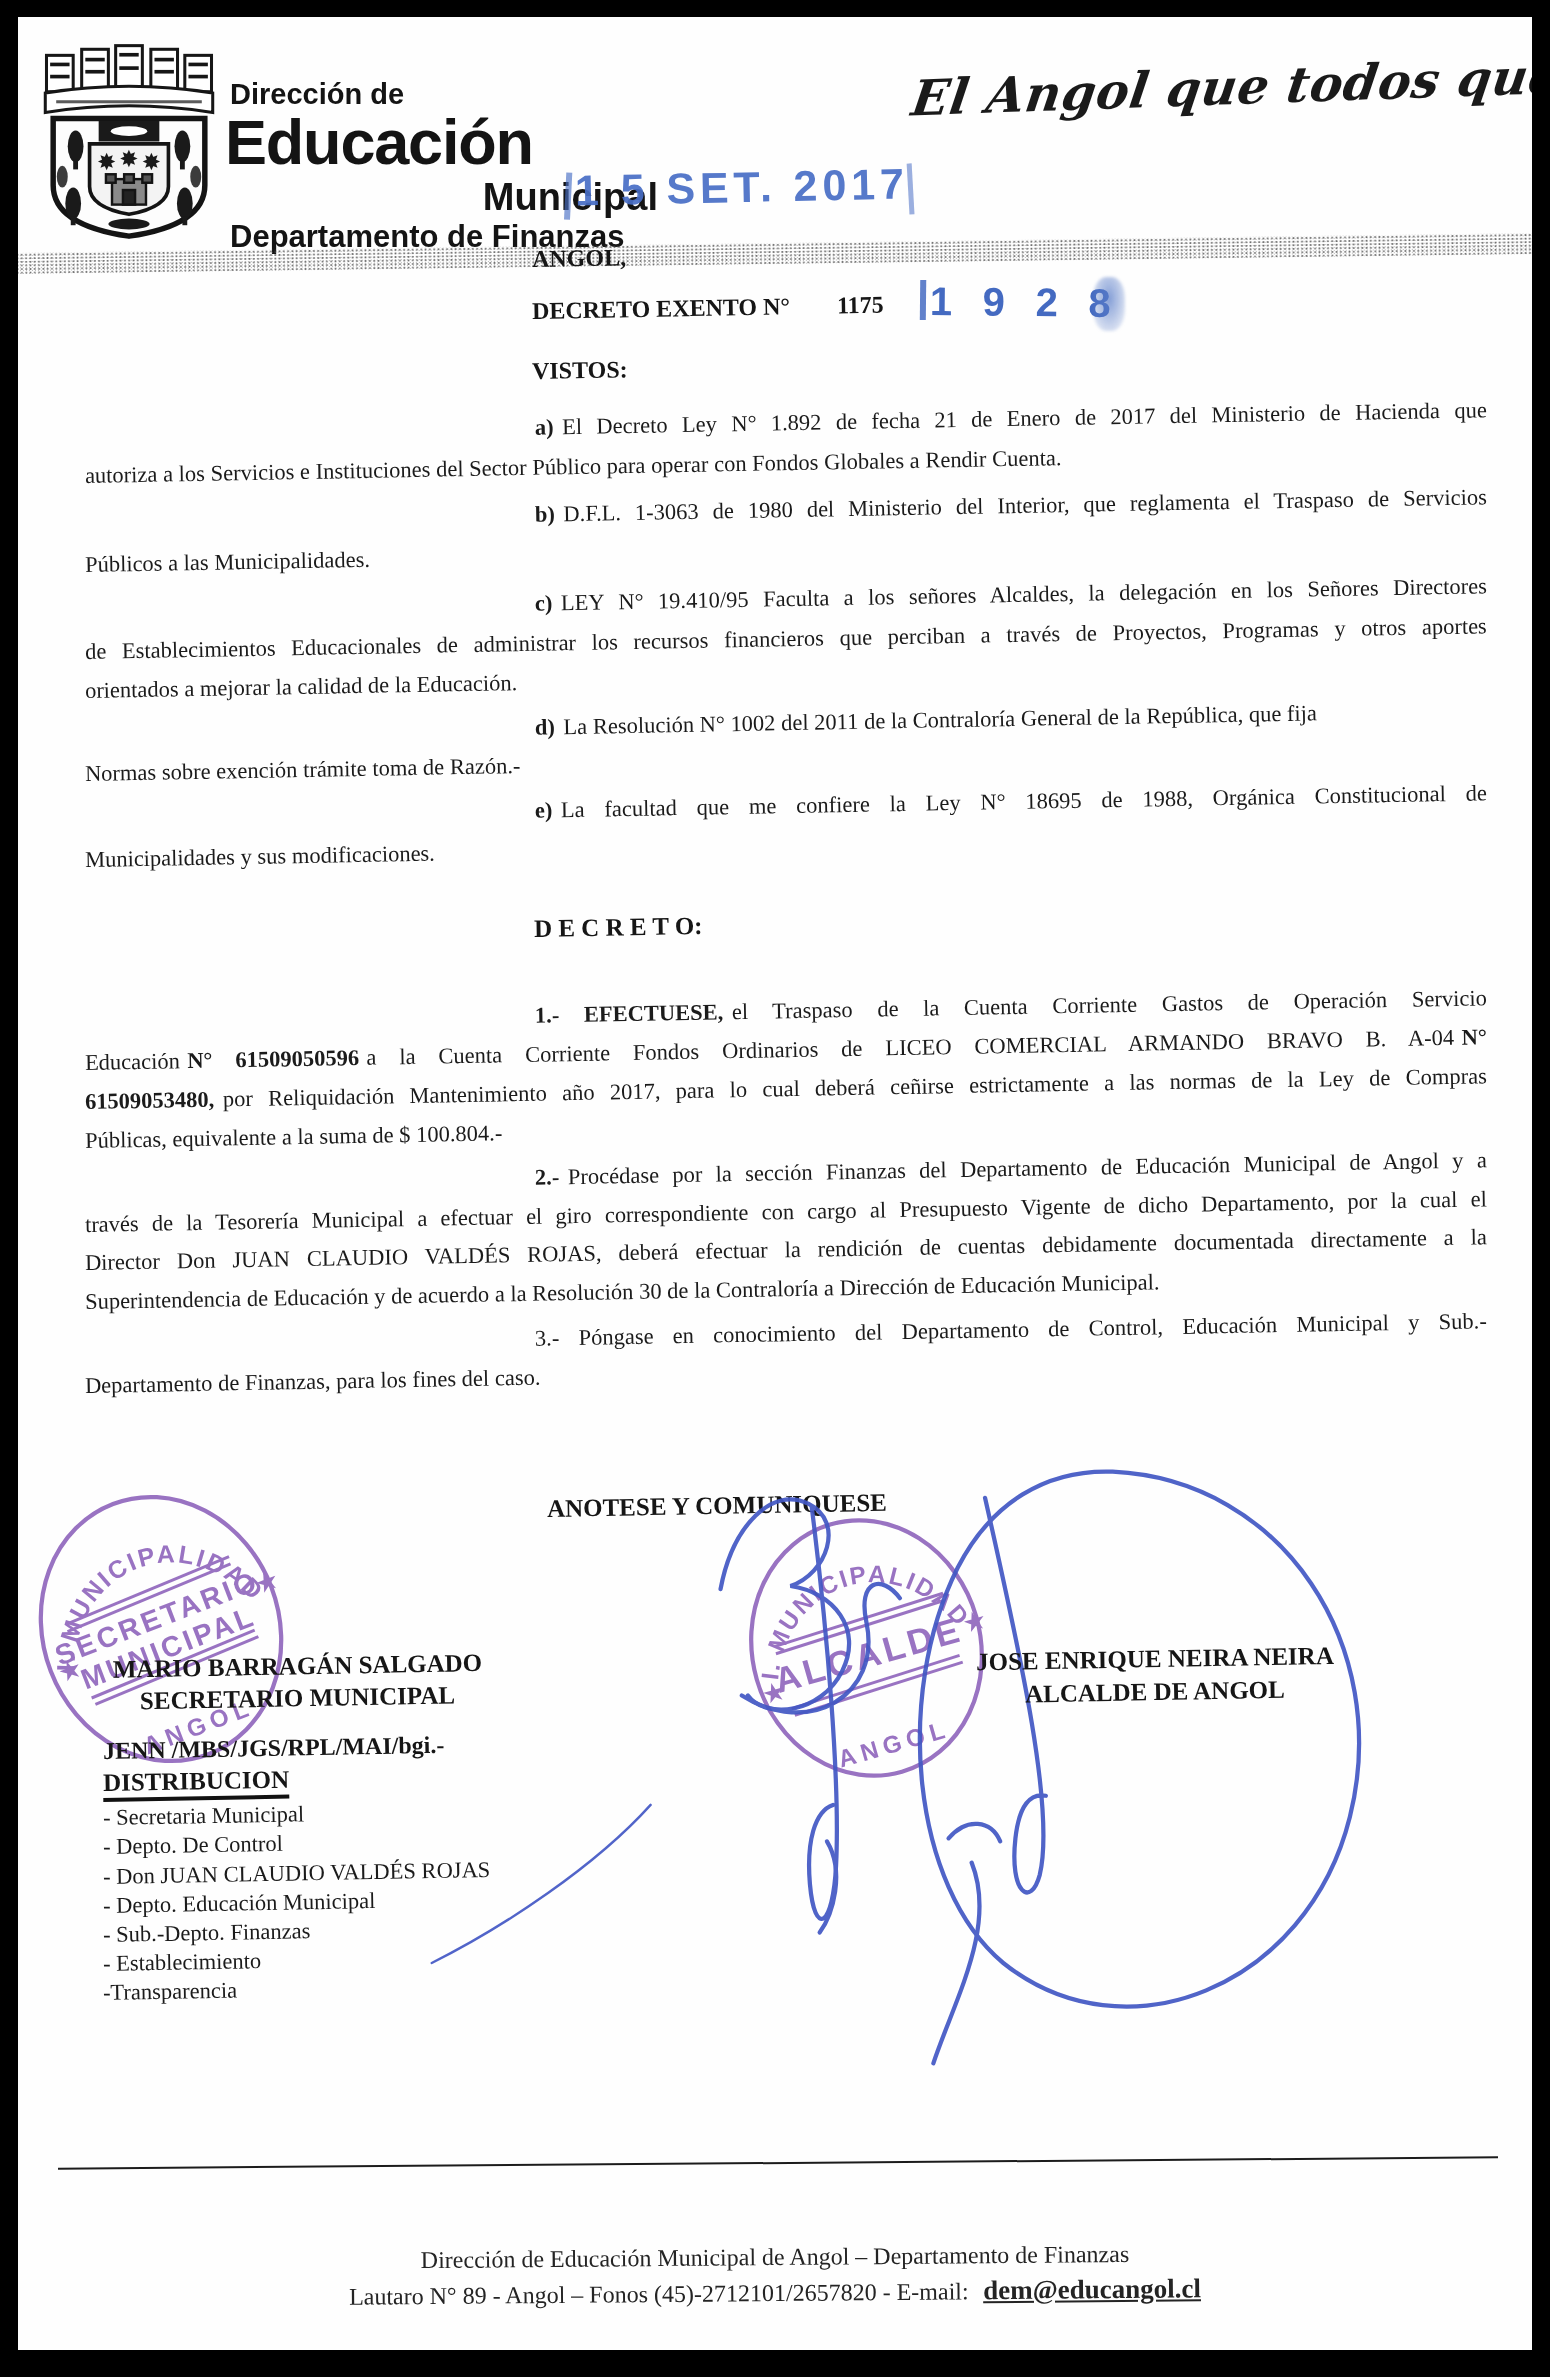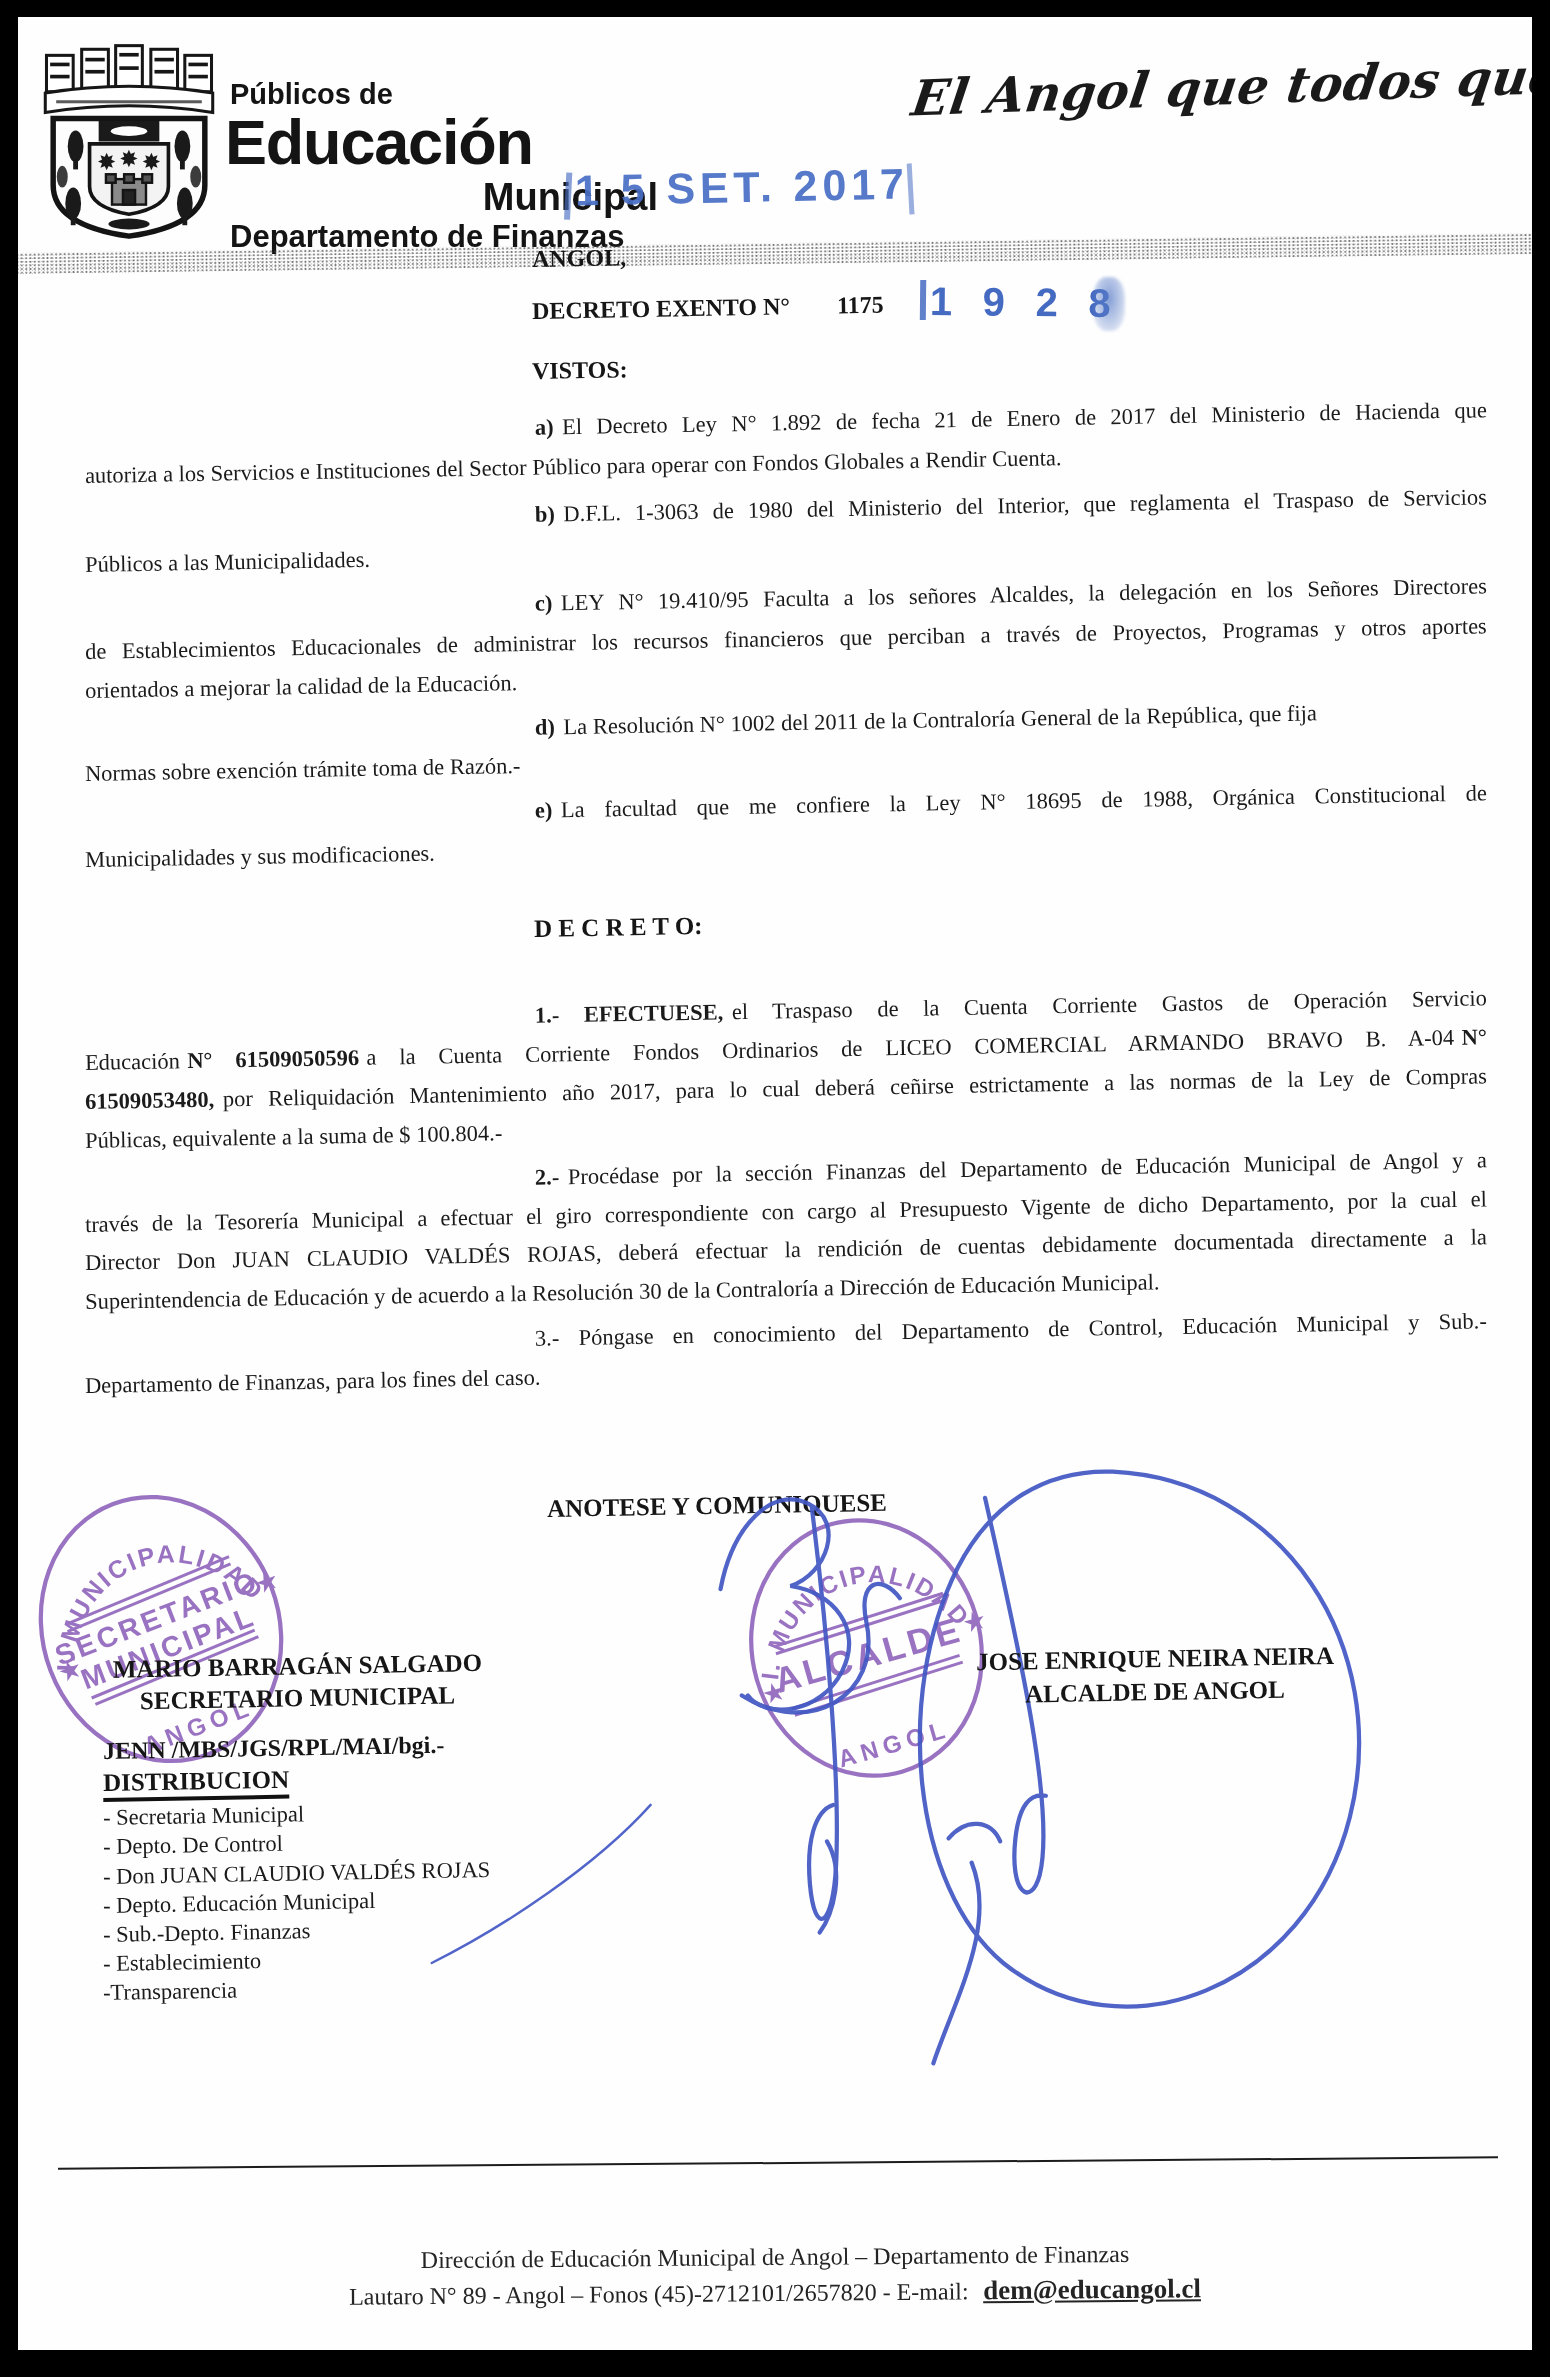--- a/index.html
+++ b/index.html
@@ -93,21 +93,21 @@
     </g>
     <g stroke="#141414" fill="#8a8a8a" stroke-width="4">
       <rect x="122" y="222" width="56" height="42"></rect>
       <rect x="112" y="214" width="16" height="14" fill="#555"></rect>
         <rect x="142" y="214" width="16" height="14" fill="#555"></rect>
         <rect x="172" y="214" width="16" height="14" fill="#555"></rect>
       <rect x="140" y="240" width="20" height="24" fill="#222"></rect>
     </g>
   </svg>
 
-  <div class="abs hdr-sans" style="left:212px;top:61px;font-size:29px;">Públicos de</div>
+  <div class="abs hdr-sans" style="left:212px;top:61px;font-size:29px;">Dirección de</div>
   <div class="abs hdr-sans" style="left:207px;top:89px;font-size:63px;letter-spacing:-1.2px;">Educación</div>
   <div class="abs hdr-sans" style="left:207px;top:159px;font-size:38px;width:433px;text-align:right;">Municipal</div>
   <div class="abs hdr-sans" style="left:212px;top:202px;font-size:31px;">Departamento de Finanzas</div>
 
   <div class="abs slogan" style="left:894px;top:38px;">El Angol que todos queremos</div>
 
   <div class="abs band"></div>
 
   <div class="abs datestamp">1 5 SET. 2017</div>
 

